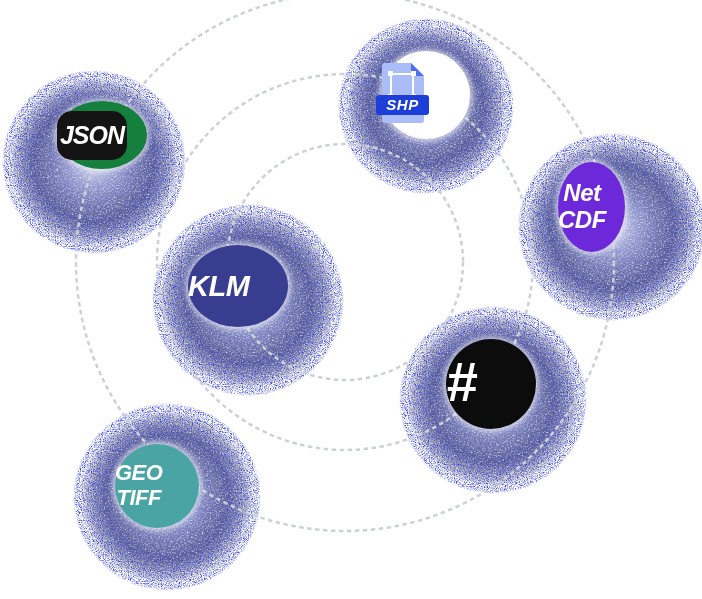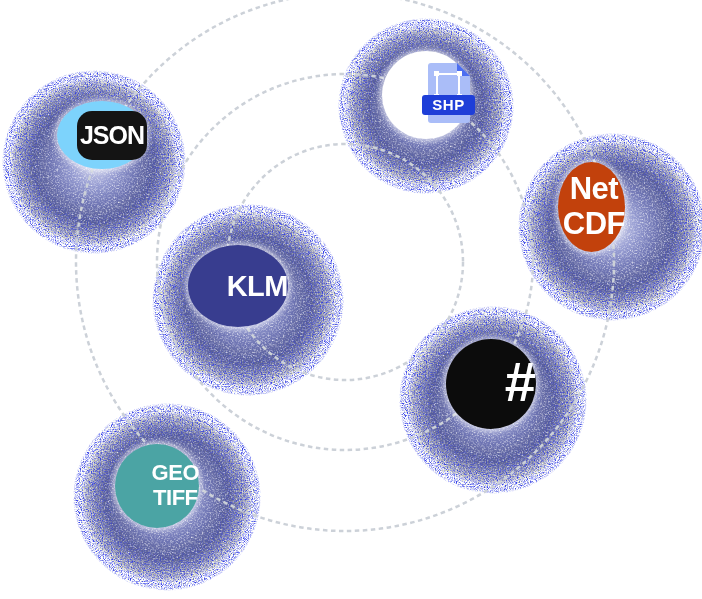--- a/index.html
+++ b/index.html
@@ -4,26 +4,27 @@
 <style>
   html,body{margin:0;padding:0;background:#ffffff;}
   .stage{
     position:relative;width:702px;height:599px;overflow:hidden;background:#ffffff;
     font-family:"Liberation Sans",sans-serif;
   }
   .stage svg.bg{position:absolute;left:0;top:0;}
   
   .badge{
     position:absolute;border-radius:50%;
-    display:flex;align-items:center;justify-content:flex-end;
+    display:flex;align-items:center;justify-content:flex-start;
     text-align:center;color:#fff;font-weight:700;
     box-shadow:0 0 5px 3px rgba(255,255,255,.55);
+    font-style:italic;
   }
   .badge .two-line{line-height:1.12;letter-spacing:-0.5px;}
-  .badge-json{left:57px;top:101px;width:90px;height:68px;background:#7dd3fc;}
+  .badge-json{left:57px;top:101px;width:90px;height:68px;background:#15803d;}
   .json-pill{
     width:70px;height:49px;border-radius:15px;background:#141414;
     display:flex;align-items:center;justify-content:center;
     color:#fff;font-size:25px;font-weight:700;letter-spacing:-1px;
   }
   .badge-shp{left:382px;top:51px;width:88px;height:88px;background:#ffffff;}
   .shp-file{position:relative;width:42px;height:60px;margin-top:-4px;}
   .shp-file-body{
     position:absolute;inset:0;background:#aabdf8;border-radius:3px;
     clip-path:polygon(0 0,69% 0,100% 22%,100% 100%,0 100%);
@@ -36,21 +37,21 @@
   .shp-poly i{position:absolute;width:5px;height:5px;background:#ffffff;}
   .shp-poly i.h1{left:-4px;top:-4px;}
   .shp-poly i.h2{right:-4px;top:-4px;}
   .shp-poly i.h3{left:-4px;bottom:-4px;}
   .shp-poly i.h4{right:-4px;bottom:-4px;}
   .shp-bar{
     position:absolute;left:-6px;top:32px;width:53px;height:20px;background:#1e3ed8;
     border-radius:3px;color:#fff;font-size:15px;font-weight:700;line-height:20px;
     text-align:center;letter-spacing:.5px;
   }
-  .badge-netcdf{left:558px;top:162px;width:67px;height:90px;background:#c2410c;font-size:31px;}
+  .badge-netcdf{left:558px;top:162px;width:67px;height:90px;background:#6d28d9;font-size:24px;}
   .badge-klm{left:188px;top:245px;width:100px;height:82px;background:#383d8f;font-size:29px;letter-spacing:-0.5px;}
   .badge-hash{left:446px;top:339px;width:90px;height:90px;background:#0c0c0c;font-size:56px;}
   .badge-hash span{transform:translateY(-3px);}
   .badge-geotiff{left:115px;top:444px;width:84px;height:84px;background:#4ba4a4;font-size:22px;}
 </style>
 </head>
 <body>
 
 <div class="stage">
 

